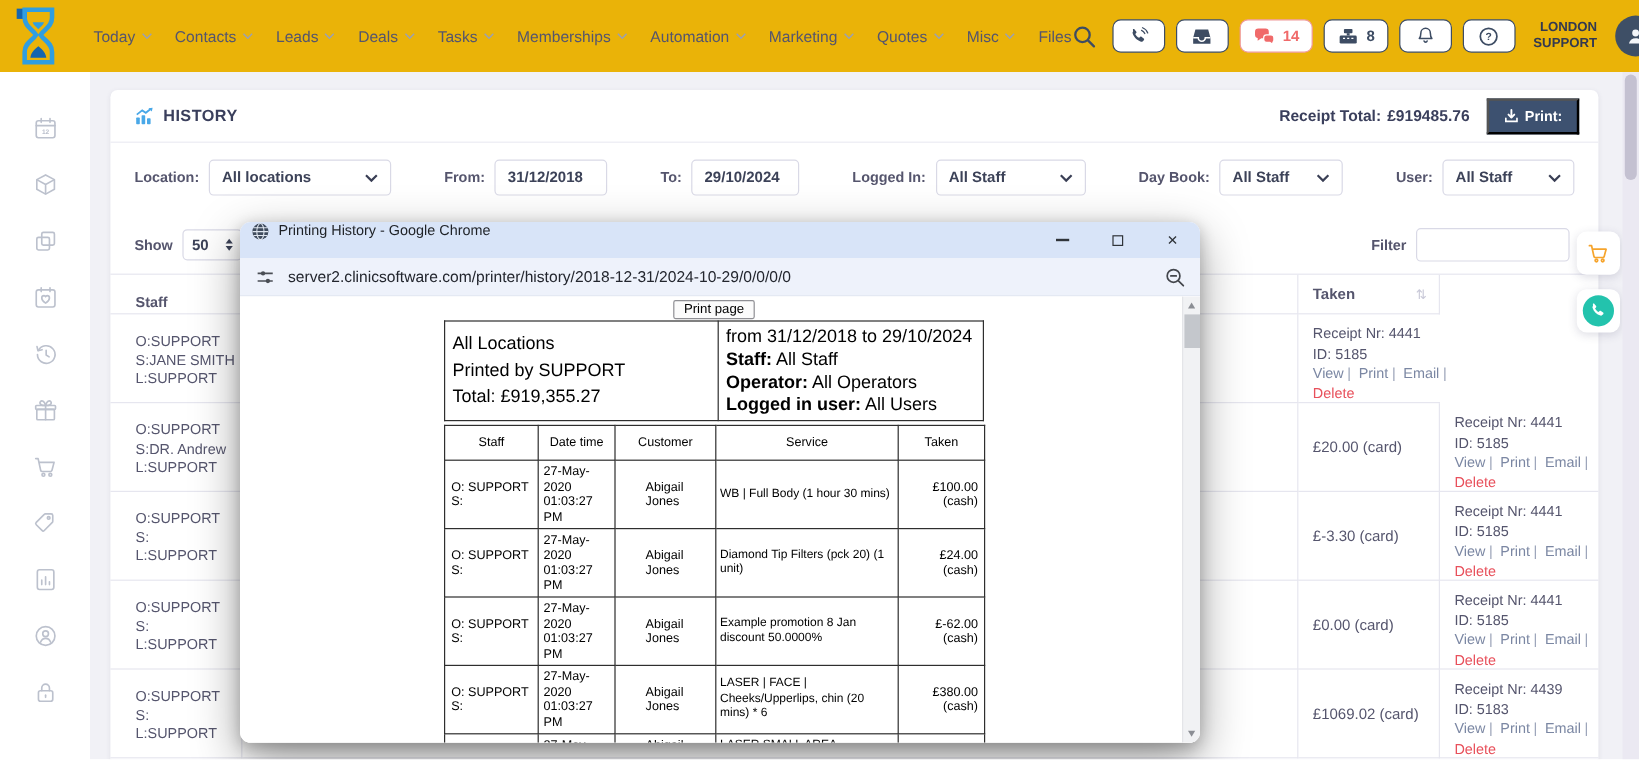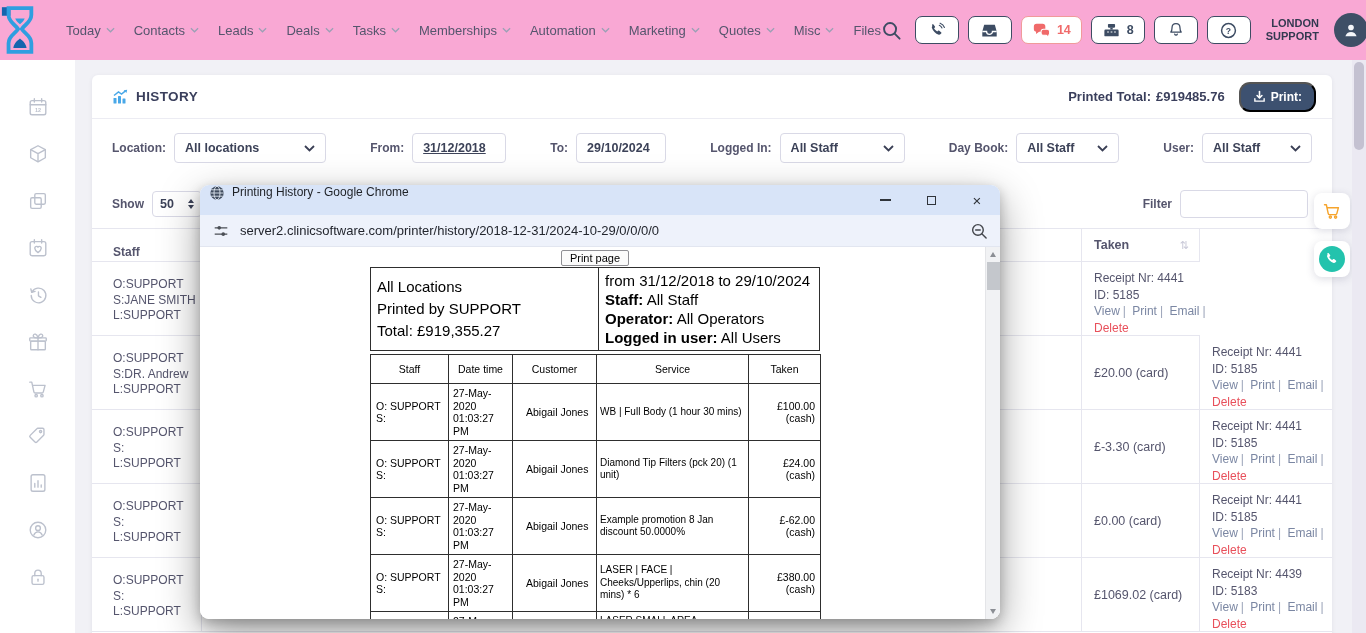--- a/index.html
+++ b/index.html
@@ -1,21 +1,21 @@
 <!DOCTYPE html>
 <html><head>
 <meta charset="utf-8">
 <style>
   * { margin:0; padding:0; box-sizing:border-box; }
   html,body { width:1366px; height:633px; overflow:hidden; background:#fff; }
   body { font-family:"Liberation Sans", sans-serif; }
   .screen { position:relative; width:1366px; height:633px; overflow:hidden; background:#fff; }
 
   
-  .topbar { position:relative; height:60px; background:#f9a8d4; display:flex; align-items:center; z-index:6; }
+  .topbar { position:relative; height:60px; background:#eab308; display:flex; align-items:center; z-index:6;padding-left:12px; }
   .logo { width:75px; display:flex; justify-content:center; align-items:center; cursor:pointer; }
   .nav { display:flex; gap:19px; margin-left:28px; align-items:center; }
   .nav-item { font-size:13px; color:#55556d; display:flex; align-items:center; gap:5px; cursor:pointer; white-space:nowrap; }
   .top-actions { margin-left:auto; display:flex; align-items:center; gap:9px; padding-right:24px; }
   .search-glyph { margin-right:4px; cursor:pointer; display:flex; }
   .icon-btn { height:28px; min-width:44px; border:1.5px solid #3d4c63; border-radius:7px; display:flex; align-items:center; justify-content:center; gap:6px; padding:0 10px; background:#fff; cursor:pointer; }
   .icon-btn.chat { border-color:#f09a9a; }
   .count { font-size:12.5px; font-weight:700; color:#3d4c63; }
   .chat .count { color:#f06a6a; }
   .user-name { font-size:11px; font-weight:700; color:#333950; text-align:right; line-height:13px; margin:0 6px; }
@@ -25,21 +25,21 @@
   .sidebar { position:absolute; left:0; top:60px; bottom:0; width:75px; background:#fff; display:flex; flex-direction:column; align-items:center; padding-top:36px; gap:25px; z-index:2; }
   .side-ic { cursor:pointer; display:flex; }
 
   
   .main { position:absolute; left:75px; top:60px; right:0; bottom:0; background:#f1f1f6; }
   .card { position:absolute; left:17px; top:15px; width:1240px; height:620px; background:#fff; border-radius:6px; box-shadow:0 1px 4px rgba(50,50,93,.08); }
   .card-head { height:44px; display:flex; align-items:center; padding:0 16px 0 20px; border-bottom:1px solid #ececf3; }
   .card-title { font-size:13.5px; font-weight:700; letter-spacing:.4px; color:#3a3f5c; margin-left:8px; }
   .total-lbl { margin-left:auto; font-size:13px; font-weight:700; color:#3a3f5c; }
   .total-val { font-size:13px; font-weight:700; color:#3a3f5c; margin:0 14px 0 5px; }
-  .print-btn { background:#3d5170; color:#fff; font-size:12px; font-weight:700; height:30px; padding:0 12px; border-radius:11px; display:flex; align-items:center; gap:5px; cursor:pointer; }
+  .print-btn { background:#3d5170; color:#fff; font-size:12px; font-weight:700; height:30px; padding:0 12px; border-radius:0; display:flex; align-items:center; gap:5px; cursor:pointer; }
 
   .filters { display:flex; align-items:center; justify-content:space-between; padding:14px 20px 0 20px; }
   .fgroup { display:flex; align-items:center; gap:8px; }
   .flabel { font-size:12px; font-weight:700; color:#55556d; white-space:nowrap; }
   .select { height:30px; border:1px solid #d9d9e6; border-radius:4px; background:#fff; display:flex; align-items:center; justify-content:space-between; padding:0 10px; font-size:12.5px; font-weight:700; color:#3c4258; cursor:pointer; }
   .tinput { height:30px; border:1px solid #d9d9e6; border-radius:4px; font-size:12.5px; font-weight:700; color:#3c4258; padding:0 10px; font-family:inherit; outline:none; }
 
   .show-row { display:flex; align-items:center; margin-top:27px; padding:0 24px 0 20px; }
   .show-sel { width:50px; height:26px; padding:0 7px; font-weight:700; }
   .spin { display:flex; flex-direction:column; gap:2px; }
@@ -95,21 +95,21 @@
   .sum-table td { border:1px solid #2e2e2e; padding:3px 6px; font-size:15px; vertical-align:middle; }
   .sum-left { width:228px; line-height:22px; white-space:pre-line; }
   .sum-right { line-height:19px; }
   .sum-right b { font-weight:700; }
   .data-table { width:100%; border-collapse:collapse; margin-top:3px; table-layout:fixed; }
   .data-table th, .data-table td { border:1px solid #2e2e2e; font-size:10.5px; font-weight:400; }
   .data-table th { padding:8px 2px; text-align:center; }
   .data-table td { padding:3px 4px; line-height:12.5px; vertical-align:middle; }
   td.c-staff { padding-left:5px; white-space:pre-line; }
   td.c-dt { white-space:pre-line; }
-  td.c-cust { padding-left:13px; }
+  td.c-cust { padding-left:25px; }
   td.c-svc { font-size:10px; padding:2px 3px; }
   td.c-tk { text-align:right; padding-right:5px; white-space:pre-line; }
 
   svg { display:block; }
 </style>
 </head>
 <body>
 
 <div class="screen">
 
@@ -334,21 +334,21 @@
         <svg width="16" height="16" viewBox="0 0 16 16">
             <g fill="#49a8e8">
               <rect x="1.5" y="9" width="3" height="5.5" rx="0.6"></rect>
               <rect x="6" y="7" width="3" height="7.5" rx="0.6"></rect>
               <rect x="10.5" y="9.5" width="3" height="5" rx="0.6"></rect>
             </g>
             <path d="M2 6.5L6.5 3l3 2L13.5 1.8" stroke="#49a8e8" stroke-width="1.5" fill="none"></path>
             <polygon points="11.7,1.2 15.2,0.8 14.5,4" fill="#49a8e8"></polygon>
           </svg>
         <span class="card-title">HISTORY</span>
-        <span class="total-lbl">Printed Total:</span>
+        <span class="total-lbl">Receipt Total:</span>
         <span class="total-val">£919485.76</span>
         <button class="print-btn">
           <svg width="13" height="13" viewBox="0 0 14 13">
               <path d="M7 1.2v6.4" stroke="#fff" stroke-width="1.7" stroke-linecap="round"></path>
               <path d="M4.4 5.4L7 8l2.6-2.6" stroke="#fff" stroke-width="1.7" fill="none" stroke-linecap="round" stroke-linejoin="round"></path>
               <path d="M2 8.8v2.7h10V8.8" stroke="#fff" stroke-width="1.5" fill="none" stroke-linecap="round"></path>
             </svg>
           <span>Print:</span>
         </button>
       </div>
@@ -358,21 +358,21 @@
           <span class="flabel">Location:</span>
           <div class="select" style="width:152px">
             <span>All locations</span>
             <svg width="11" height="7" viewBox="0 0 11 7">
                 <polyline points="1,1 5.5,5.5 10,1" fill="none" stroke="#3a3f55" stroke-width="1.8"></polyline>
               </svg>
           </div>
         </div>
         <div class="fgroup">
           <span class="flabel">From:</span>
-          <input class="tinput" style="width: 94px; text-decoration: underline;" value="31/12/2018">
+          <input class="tinput" style="width: 94px;" value="31/12/2018">
         </div>
         <div class="fgroup">
           <span class="flabel">To:</span>
           <input class="tinput" style="width: 90px;" value="29/10/2024">
         </div>
         <div class="fgroup">
           <span class="flabel">Logged In:</span>
           <div class="select" style="width:125px">
             <span>All Staff</span>
             <svg width="11" height="7" viewBox="0 0 11 7">

